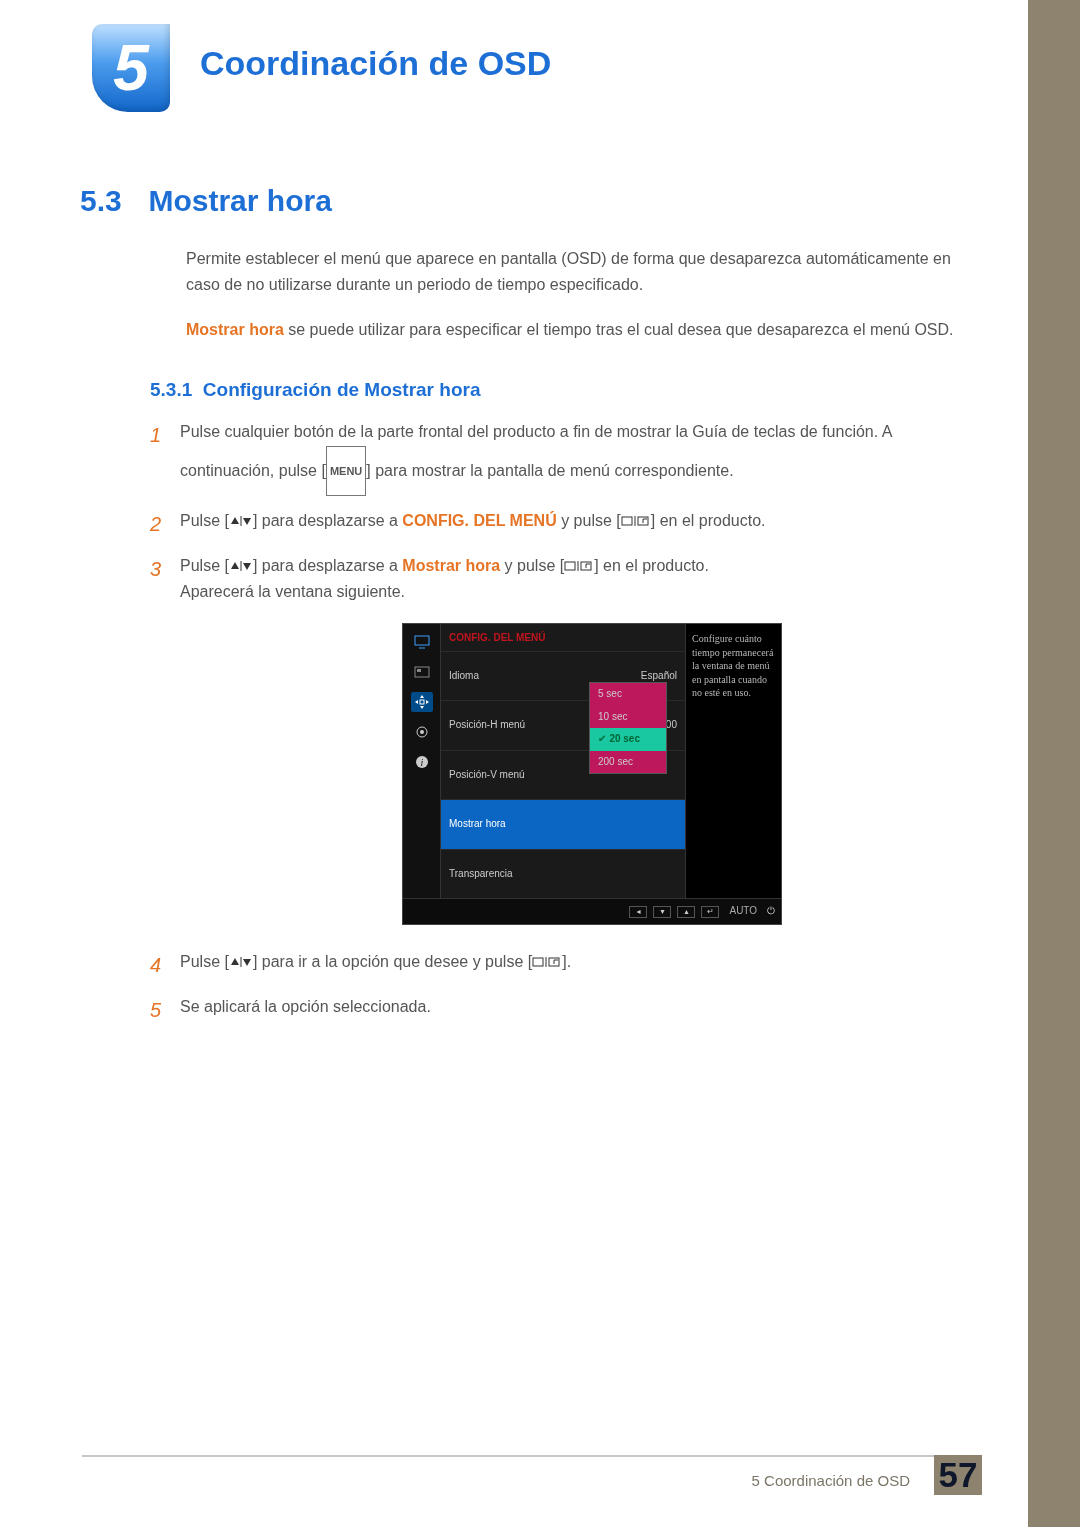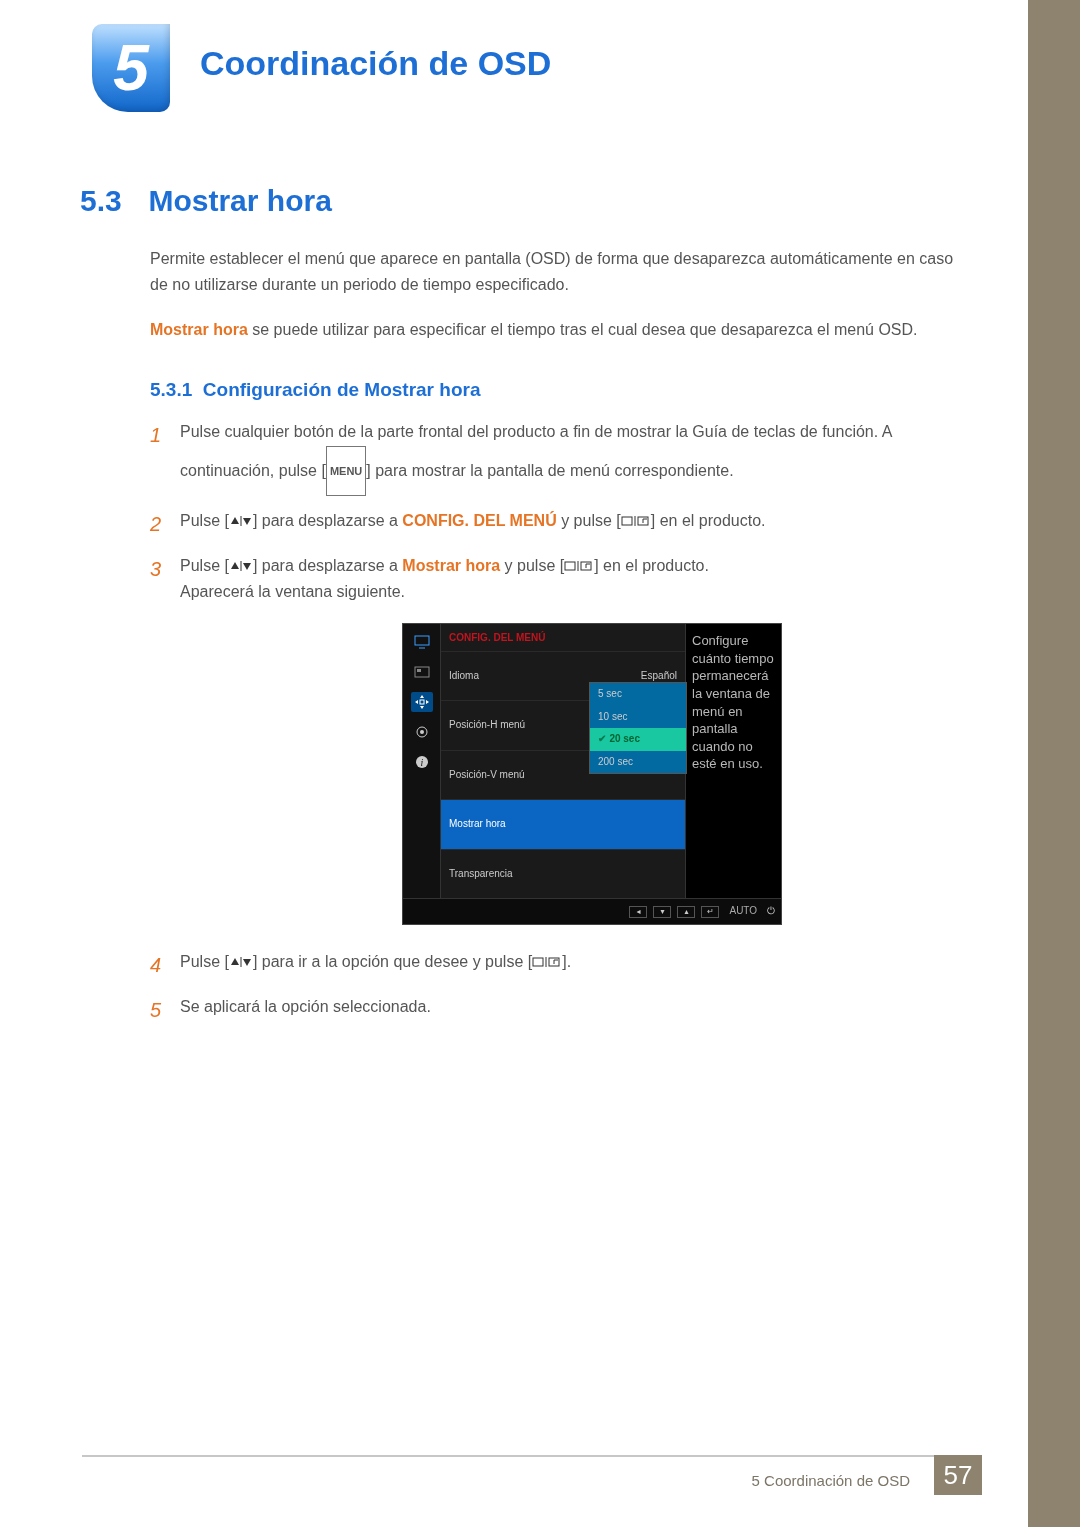--- a/index.html
+++ b/index.html
@@ -50,21 +50,21 @@
 
   .sec-num {
     font-size: 30px; color: #1d6fd6; font-weight: 600;
     display: inline-block; width: 64px;
   }
   .sec-title {
     font-size: 30px; color: #1d6fd6; font-weight: 600;
   }
 
   .para {
-    margin-left: 70px;
+    margin-left: 106px;
     margin-top: 28px;
     font-size: 16px;
     line-height: 1.65;
     color: #555;
   }
   .para + .para { margin-top: 18px; }
   .term-orange { color: #e67425; font-weight: bold; }
 
   .subsec {
     margin-left: 70px;
@@ -137,30 +137,31 @@
   .osd-row {
     display: flex; justify-content: space-between;
     padding: 16px 8px;
     border-top: 1px solid #2a2a2a;
   }
   .osd-row.selected { background: #0a66c2; color: #fff; }
   .osd-right {
     width: 96px;
     background: #000;
     color: #b8b8b8;
-    font-size: 13px;
+    font-size: 10px;
     padding: 8px 6px;
     line-height: 1.35;
     border-left:1px solid #333;
+    font-family:Liberation Serif, serif;
   }
   .osd-dropdown {
     position: absolute;
     left: 186px; top: 58px;
-    width: 98px;
-    background: #0369a1;
+    width: 78px;
+    background: #be185d;
     border: 1px solid #555;
     z-index: 5;
   }
   .osd-opt { padding: 3px 8px; color:#ccc; font-size:10px;}
   .osd-opt.sel { background: #19c7a0; color:#0a5; color:#063; font-weight:bold; }
   .osd-opt.sel .chk { color:#0a7a4f; margin-right:3px;}
   .osd-bottom {
     display:flex; justify-content:flex-end; gap:6px;
     padding:4px 6px;
     border-top:1px solid #333;
@@ -183,22 +184,22 @@
     border-top: 2px solid #c7c7c7;
     display:flex; justify-content:flex-end; align-items:center;
     padding-top: 0;
     gap: 12px;
   }
   .footer-text {
     font-size: 15px; color: #7c7668;
     padding: 8px 12px 0 0;
   }
   .footer-page {
-    background: #8e836e; color: #ffffff;
-    font-size: 26px; font-weight: normal;
+    background: #8e836e; color: #0f172a;
+    font-size: 35px; font-weight: bold;
     width: 48px; height: 40px;
     display:flex;align-items:center;justify-content:center;
     margin-top:-2px;
   }
 
   
   svg.inline { height: 12px; vertical-align: -1px; }
 </style>
 </head>
 <body>

